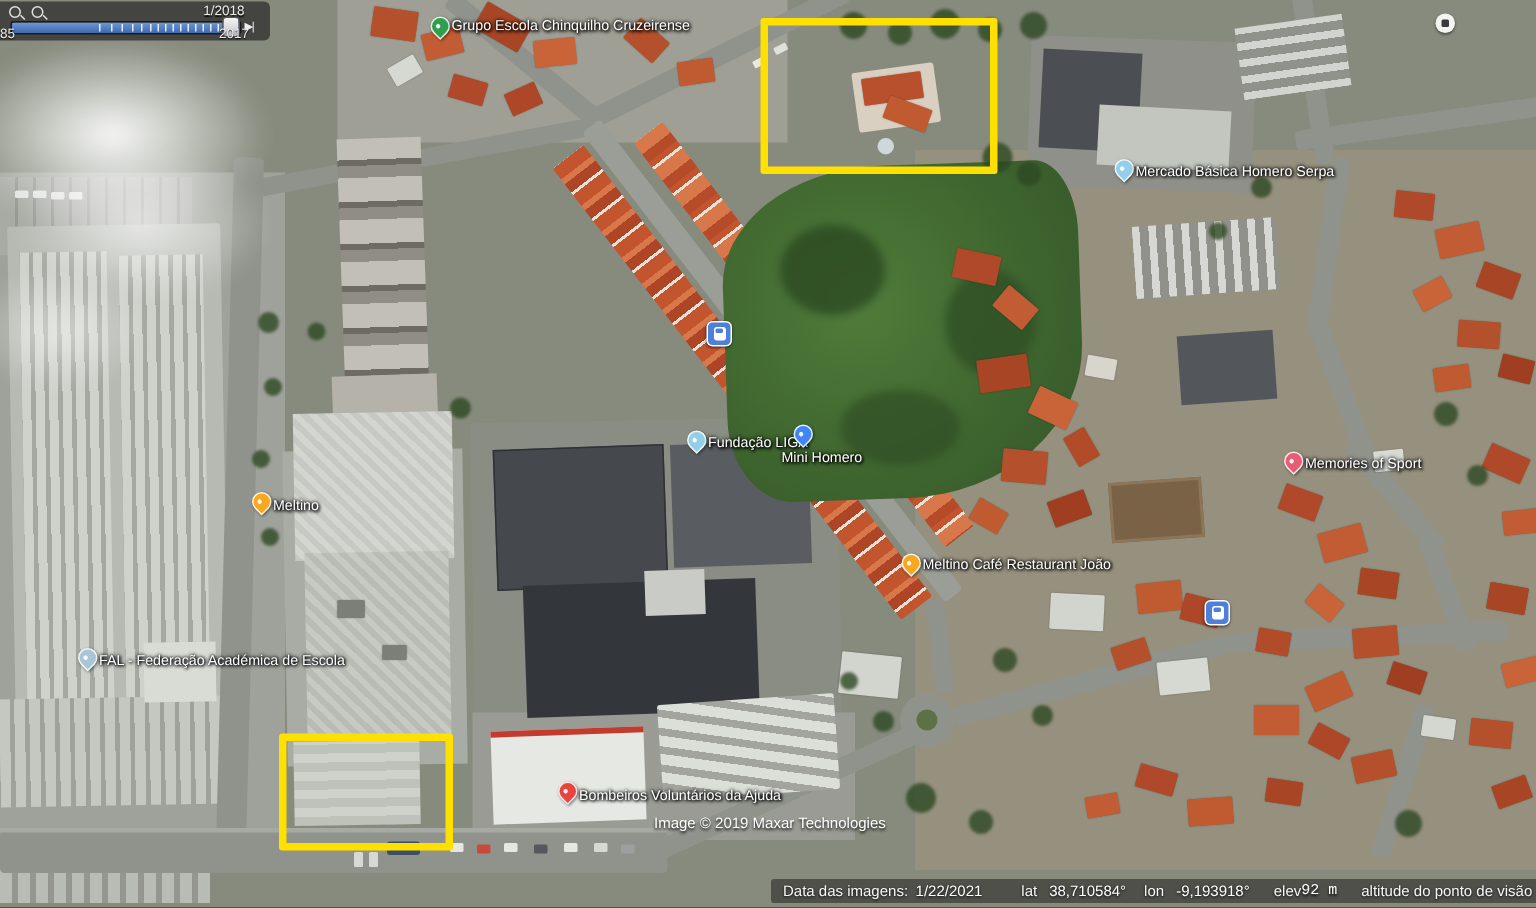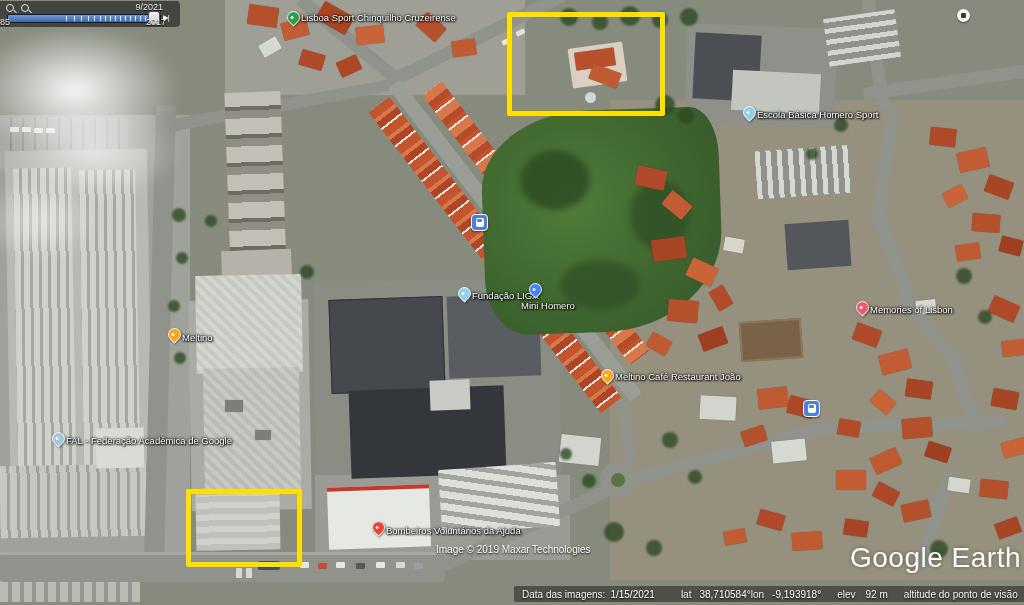--- a/index.html
+++ b/index.html
@@ -231,54 +231,54 @@
 
     <div class="cloud" style="left:-30px;top:25px;width:210px;height:130px;"></div>
     <div class="cloud" style="left:10px;top:100px;width:170px;height:100px;opacity:.7;"></div>
     <div class="cloud" style="left:-20px;top:180px;width:120px;height:80px;opacity:.5;"></div>
   </div>
 
   <div class="hl-box" style="left: 507px; top: 12px; width: 148px; height: 94px; border-color: rgb(255, 224, 0);"></div>
   <div class="hl-box" style="left: 186px; top: 489px; width: 106px; height: 68px; border-color: rgb(255, 224, 0);"></div>
 
   <div class="pin" style="left: 287px; top: 11px; background: rgb(47, 158, 78);"></div>
-  <div class="poi-label" style="left:301px;top:12px;">Lisboa Sport Chinquilho Cruzeirense</div>
+  <div class="poi-label" style="left:301px;top:12px;">Grupo Escola Chinquilho Cruzeirense</div>
 
   <div class="pin" style="left: 743px; top: 106px; background: rgb(147, 207, 232);"></div>
-  <div class="poi-label" style="left:757px;top:109px;">Escola Básica Homero Sport</div>
+  <div class="poi-label" style="left:757px;top:109px;">Mercado Básica Homero Serpa</div>
 
   <div class="pin" style="left: 458px; top: 287px; background: rgb(147, 207, 232);"></div>
   <div class="poi-label" style="left:472px;top:290px;">Fundação LIGA</div>
 
   <div class="pin" style="left: 529px; top: 283px; background: rgb(66, 133, 244);"></div>
   <div class="poi-label" style="left:521px;top:300px;">Mini Homero</div>
 
   <div class="pin" style="left: 168px; top: 328px; background: rgb(246, 168, 33);"></div>
   <div class="poi-label" style="left:182px;top:332px;">Meltino</div>
 
   <div class="pin" style="left: 601px; top: 369px; background: rgb(246, 168, 33);"></div>
   <div class="poi-label" style="left:615px;top:371px;">Meltino Café Restaurant João</div>
 
   <div class="pin" style="left: 52px; top: 432px; background: rgb(170, 198, 214);"></div>
-  <div class="poi-label" style="left:66px;top:435px;">FAL - Federação Académica de Google</div>
+  <div class="poi-label" style="left:66px;top:435px;">FAL - Federação Académica de Escola</div>
 
   <div class="pin" style="left: 856px; top: 301px; background: rgb(232, 93, 117);"></div>
-  <div class="poi-label" style="left:870px;top:304px;">Memories of Lisbon</div>
+  <div class="poi-label" style="left:870px;top:304px;">Memories of Sport</div>
 
   <div class="pin" style="left: 372px; top: 521px; background: rgb(232, 69, 60);"></div>
   <div class="poi-label" style="left:386px;top:525px;">Bombeiros Voluntários da Ajuda</div>
 
   <div class="busic" style="left:471px;top:214px;"></div>
   <div class="busic" style="left:803px;top:400px;"></div>
   <div class="photoic" style="left:957px;top:9px;"></div>
 
   <div id="timeline">
     <span class="mag" style="left:6px;top:3px;"></span>
     <span class="mag" style="left:21px;top:3px;"></span>
-    <span id="tl-date">9/2021</span>
+    <span id="tl-date">1/2018</span>
     <div id="tl-track">
       <span class="tick" style="left:58px;"></span>
         <span class="tick" style="left:66px;"></span>
       <span class="tick" style="left:73px;"></span>
         <span class="tick" style="left:80px;"></span>
       <span class="tick" style="left:86px;"></span>
         <span class="tick" style="left:92px;"></span>
       <span class="tick" style="left:97px;"></span>
         <span class="tick" style="left:102px;"></span>
       <span class="tick" style="left:107px;"></span>
@@ -291,27 +291,26 @@
         <span class="tick" style="left:142px;"></span>
     </div>
     <div id="tl-handle"></div>
     <span id="tl-step">▶|</span>
     <span class="tl-range" style="left:-10px;">1985</span>
     <span class="tl-range" style="left:146px;">2017</span>
   </div>
 
   <div id="statusbar">
     <span class="lbl">Data das imagens:</span>
-    <span style="margin-left:5px;">1/15/2021</span>
+    <span style="margin-left:5px;">1/22/2021</span>
     <span class="lbl" style="margin-left:26px;">lat</span>
     <span style="margin-left:8px;">38,710584°</span>
-    <span class="lbl" style="margin-left:0;">lon</span>
+    <span class="lbl" style="margin-left:12px;">lon</span>
     <span style="margin-left:8px;">-9,193918°</span>
     <span class="lbl" style="margin-left:16px;">elev</span>
-    <span style="margin-left:10px;">92 m</span>
+    <span style="font-family:Liberation Mono, monospace;">92 m</span>
     <span class="lbl" style="margin-left:16px;">altitude do ponto de visão</span>
 
   </div>
 
-  <div id="watermark">Google Earth</div>
   <div id="credit">Image © 2019 Maxar Technologies</div>
 
 </div>
 
 </body></html>

